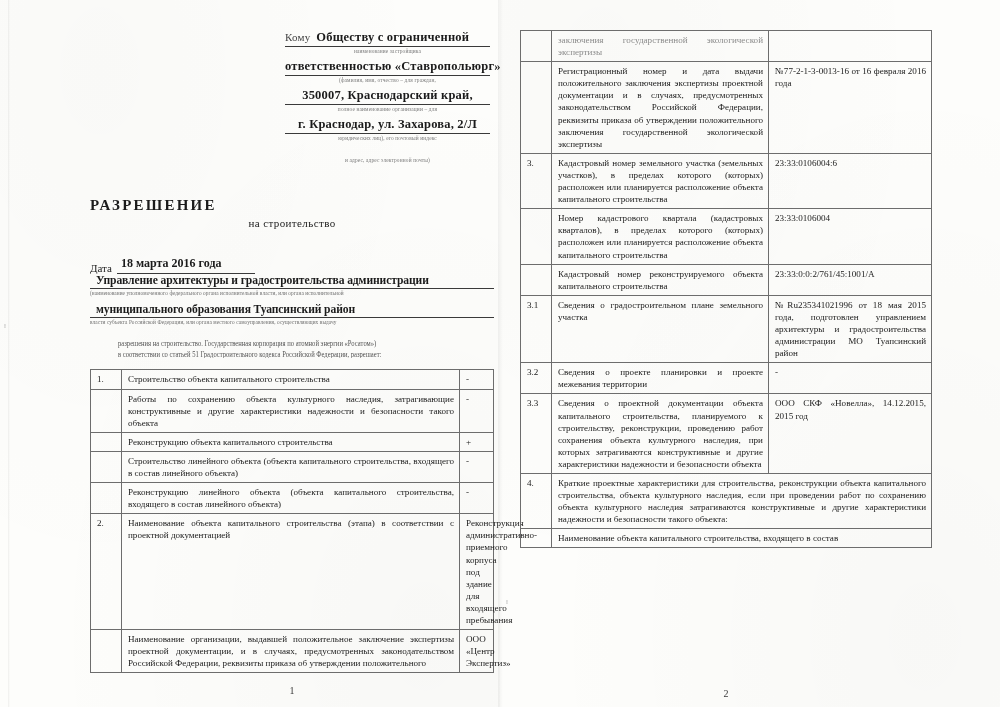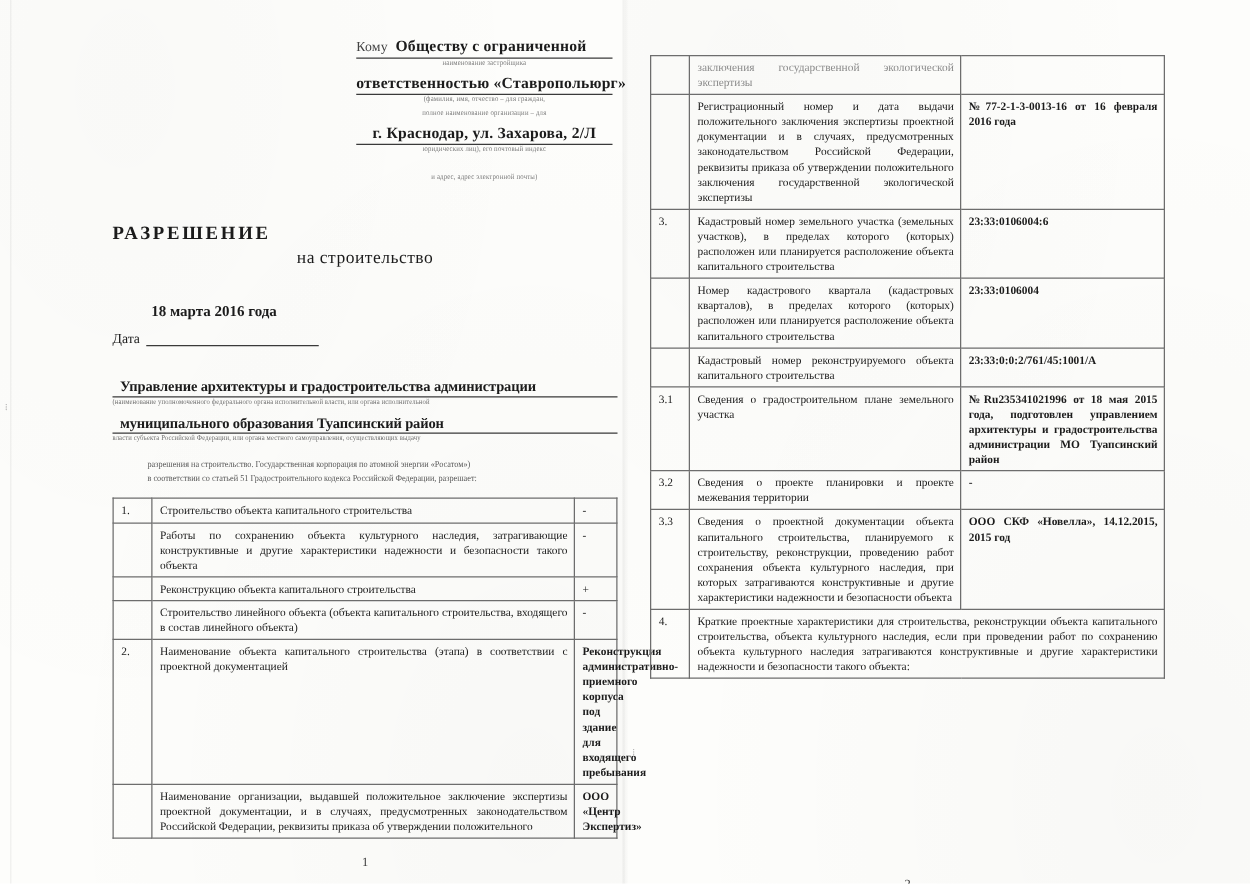--- a/index.html
+++ b/index.html
@@ -66,55 +66,55 @@
   .cap.sp{margin-top:16px;}
 
   .title{
     margin-top:34px;
     font-weight:bold;
     font-size:15px;
     letter-spacing:2.2px;
   }
   .subtitle{
     text-align:center;
-    font-size:14px;
+    font-size:11px;
     margin-top:3px;
     letter-spacing:.4px;
   }
 
   .daterow{
     display:flex;
     align-items:flex-end;
     margin-top:27px;
     font-size:12px;
     font-weight:bold;
   }
   .daterow .dlabel{font-weight:normal;font-size:11px;margin-right:5px;}
   .daterow .dval{
     border-bottom:1px solid #3a3a3a;
-    padding:0 34px 19px 4px;
+    padding:0 34px 2px 4px;
     white-space:nowrap;
   }
   .daterow .spacer{flex:1;}
   .daterow .nval{
     border-bottom:1px solid #3a3a3a;
     padding:0 20px 1px 2px;
     white-space:nowrap;
     font-size:12px;
   }
   .hand{
     font-family:"DejaVu Serif", serif;
     font-style:italic;
     font-size:15px;
     font-weight:bold;
     letter-spacing:.5px;
     vertical-align:-1px;
   }
 
-  .authority{margin-top:26px;}
+  .authority{}
   .authority .aline{
     font-weight:bold;
     font-size:11.6px;
     border-bottom:1px solid #3a3a3a;
     padding:0 0 1px 6px;
     letter-spacing:-0.1px;
     white-space:nowrap;
   }
   .authority .acap{
     font-size:5.3px;
@@ -157,40 +157,40 @@
     font-size:9.1px;
   }
   td.mark{
     width:22px;
     text-align:center;
     font-size:11px;
     padding-top:3px;
   }
   td.val{
     text-align:center;
-    font-weight:bold;
+    font-weight:normal;
     font-size:9.3px;
     line-height:1.4;
     padding:5px 4px;
     margin-left:40px;
   }
   .tbl1{margin-top:10px;}
 
   .pagenum{
     position:absolute;
     width:404px;
     text-align:center;
     font-size:10px;
     color:#3a3a3a;
   }
 
   
   .page2{
     position:absolute;
-    left:520px;top:44px;width:412px;
+    left:520px;top:30px;width:412px;
   }
   .page2 table.doc td{font-size:9.1px;}
 
   
   .sheet-edge-l{
     position:absolute;left:8px;top:0;width:2px;height:707px;
     background:linear-gradient(to right, rgba(0,0,0,0.06), transparent);
   }
   .sheet-edge-r{
     position:absolute;left:498px;top:0;width:5px;height:707px;
@@ -219,20 +219,21 @@
 
   <div class="addr">
     <div class="kline k1">
       <span class="komu">Кому</span><span>Обществу с ограниченной</span>
     </div>
     <div class="cap">наименование застройщика</div>
 
     <div class="kline">ответственностью «Ставропольюрг»</div>
     <div class="cap">(фамилия, имя, отчество – для граждан,</div>
 
+    <div class="kline">350007, Краснодарский край,</div>
     <div class="cap">полное наименование организации – для</div>
 
     <div class="kline">г. Краснодар, ул. Захарова, 2/Л</div>
     <div class="cap">юридических лиц), его почтовый индекс</div>
 
     <div class="cap sp">и адрес, адрес электронной почты)</div>
   </div>
 
   <div class="title">РАЗРЕШЕНИЕ</div>
   <div class="subtitle">на строительство</div>
@@ -271,20 +272,25 @@
         <td class="num"></td>
         <td>Реконструкцию объекта капитального строительства</td>
         <td class="mark">+</td>
       </tr>
       <tr>
         <td class="num"></td>
         <td>Строительство линейного объекта (объекта капитального строительства, входящего в состав линейного объекта)</td>
         <td class="mark">-</td>
       </tr>
       <tr>
+        <td class="num"></td>
+        <td>Реконструкцию линейного объекта (объекта капитального строительства, входящего в состав линейного объекта)</td>
+        <td class="mark">-</td>
+      </tr>
+      <tr>
         <td class="num">2.</td>
         <td style="width:215px;">Наименование объекта капитального строительства (этапа) в соответствии с проектной документацией</td>
         <td class="val">Реконструкция административно-приемного корпуса под здание для входящего пребывания</td>
       </tr>
       <tr>
         <td class="num"></td>
         <td>Наименование организации, выдавшей положительное заключение экспертизы проектной документации, и в случаях, предусмотренных законодательством Российской Федерации, реквизиты приказа об утверждении положительного</td>
         <td class="val">ООО «Центр Экспертиз»</td>
       </tr>
     </tbody>
@@ -333,17 +339,21 @@
       </tr>
       <tr>
         <td class="num">3.3</td>
         <td>Сведения о проектной документации объекта капитального строительства, планируемого к строительству, реконструкции, проведению работ сохранения объекта культурного наследия, при которых затрагиваются конструктивные и другие характеристики надежности и безопасности объекта</td>
         <td class="val">ООО СКФ «Новелла», 14.12.2015, 2015 год</td>
       </tr>
       <tr>
         <td class="num">4.</td>
         <td colspan="2">Краткие проектные характеристики для строительства, реконструкции объекта капитального строительства, объекта культурного наследия, если при проведении работ по сохранению объекта культурного наследия затрагиваются конструктивные и другие характеристики надежности и безопасности такого объекта:</td>
       </tr>
+      <tr>
+        <td class="num"></td>
+        <td colspan="2">Наименование объекта капитального строительства, входящего в состав</td>
+      </tr>
     </tbody>
   </table>
 
   <div class="pagenum" style="top:658px;left:0;width:412px;">2</div>
 </div>
 
 </body></html>

